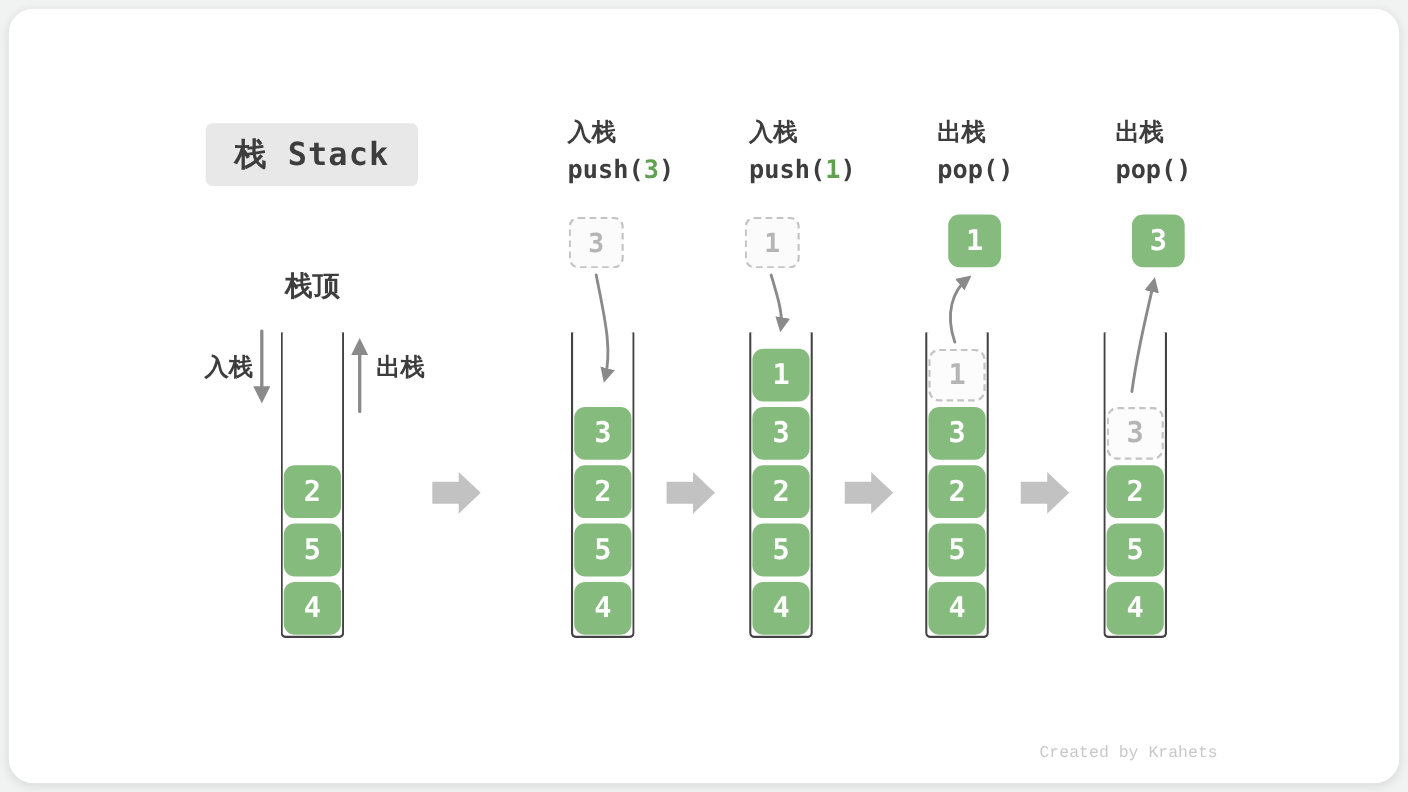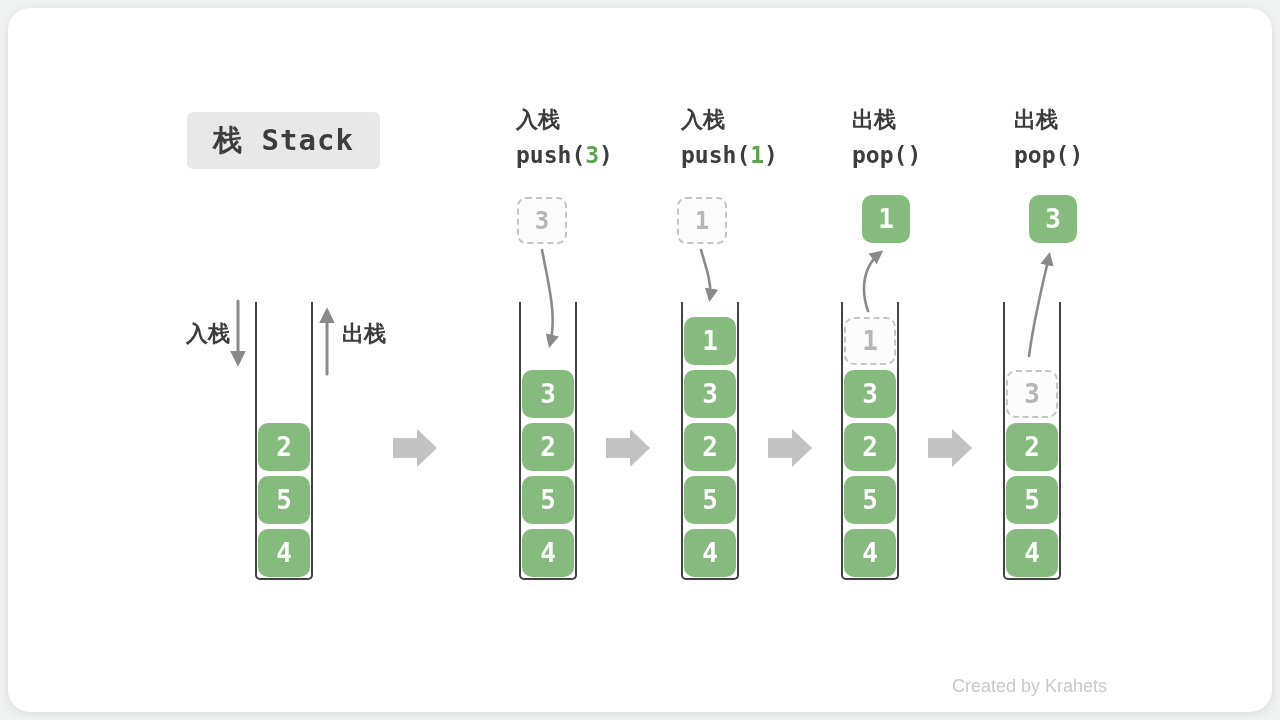--- a/index.html
+++ b/index.html
@@ -39,21 +39,21 @@
     font-size:26px;font-weight:700;}
   .cell.ghost{background:#FCFCFC;border:2px dashed var(--ghost-border);
     color:var(--ghost-text);}
   .floater{position:absolute;display:flex;align-items:center;justify-content:center;
     font-family:"DejaVu Sans Mono",monospace;font-weight:700;}
   .floater.dashed{width:50px;height:47px;border:2px dashed var(--ghost-border);
     background:#FBFBFB;border-radius:9px;color:var(--ghost-text);font-size:24px;}
   .floater.solid{width:48px;height:48px;background:var(--green);border-radius:10px;
     color:#FFFFFF;font-size:26px;}
   .watermark{position:absolute;top:676px;right:40px;
-    font-family:Liberation Sans, sans-serif;font-size:18px;color:var(--wm);}
+    font-family:Liberation Mono, monospace;font-size:15px;color:var(--wm);}
 </style>
 </head>
 <body>
 
 <div id="card"></div>
 
 <div id="layer">
 
   <svg id="arrows" width="1280" height="720" viewBox="0 0 1280 720">
     <defs>
@@ -70,20 +70,21 @@
     <path class="curve" d="M1029,356 C1034,318 1042,288 1049,256" marker-end="url(#ah)"></path>
 
     <polygon class="flowarrow" points="393,438 417,438 417,429 437,448 417,467 417,458 393,458"></polygon>
     <polygon class="flowarrow" points="606,438 630,438 630,429 650,448 630,467 630,458 606,458"></polygon>
     <polygon class="flowarrow" points="768,438 792,438 792,429 812,448 792,467 792,458 768,458"></polygon>
     <polygon class="flowarrow" points="928,438 952,438 952,429 972,448 952,467 952,458 928,458"></polygon>
   </svg>
 
   <div class="title-badge">栈 Stack</div>
 
+  <div class="cjk-label" style="left:214px;top:243px;width:140px;text-align:center;">栈顶</div>
 
 
   <div class="side-label" style="left:150px;top:319px;width:80px;text-align:right;">入栈</div>
 
   <div class="side-label" style="left:342px;top:319px;width:90px;text-align:left;">出栈</div>
 
   <div id="diagram">
       <div class="stack-well" style="left: 255px; top: 302px;"></div>
       <div class="cell" style="left: 258px; top: 423px;">2</div>
       <div class="cell" style="left: 258px; top: 476px;">5</div>

